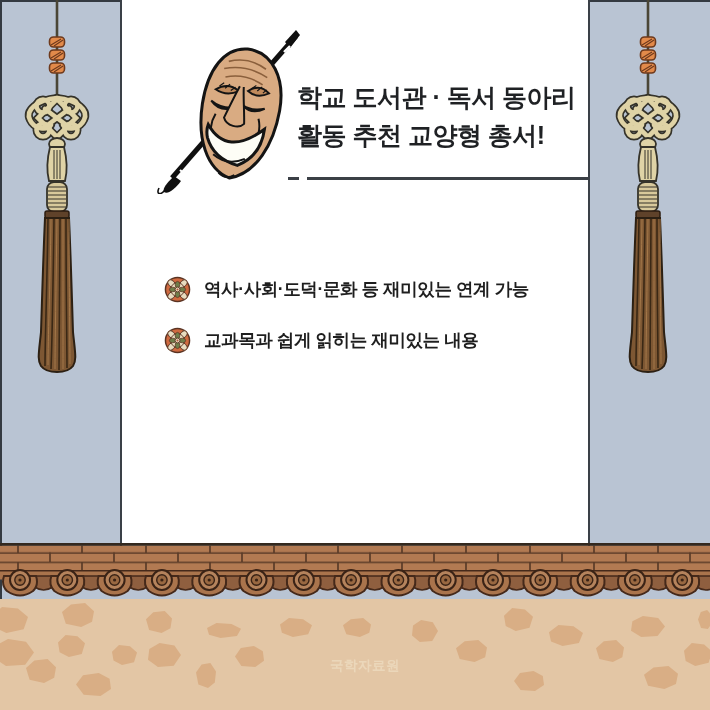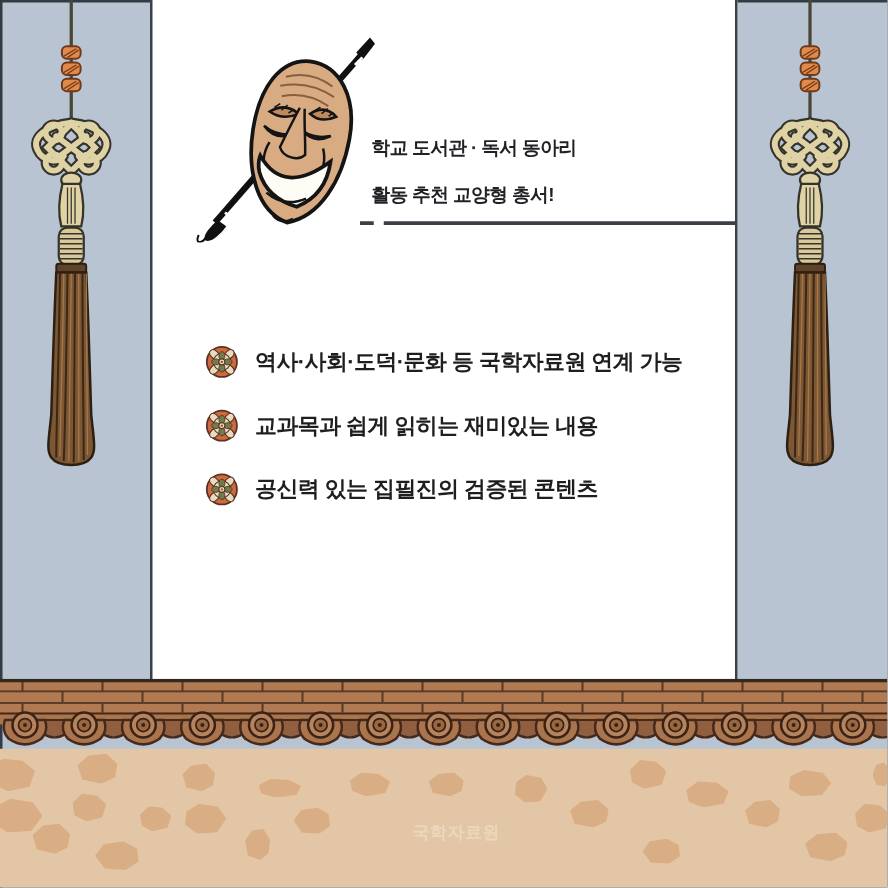--- a/index.html
+++ b/index.html
@@ -13,22 +13,22 @@
   .panel{
     position:absolute;left:120px;top:0;width:470px;height:546px;
     background:#ffffff;border-left:2.5px solid #3a4047;border-right:2.5px solid #3a4047;
     z-index:2;
   }
   .tassel{position:absolute;top:0;width:80px;height:380px;z-index:3;}
   .tassel.left{left:17px;}
   .tassel.right{left:608px;}
   .mask-wrap{position:absolute;left:156px;top:26px;width:152px;height:168px;z-index:3;}
   .title{
-    position:absolute;left:297px;top:100px;z-index:3;
-    font-size:15px;font-weight:800;color:#1f2124;line-height:38px;letter-spacing:-0.5px;
+    position:absolute;left:297px;top:78px;z-index:3;
+    font-size:25px;font-weight:800;color:#1f2124;line-height:38px;letter-spacing:-0.5px;
     white-space:nowrap;
   }
   .rule-dash{position:absolute;left:288px;top:177px;width:11px;height:2.5px;background:#3b4046;z-index:3;}
   .rule{position:absolute;left:307px;top:177px;width:281px;height:2.5px;background:#3b4046;z-index:3;}
   .features{position:absolute;left:164px;top:275px;z-index:3;}
   .feature-row{display:flex;align-items:center;margin-bottom:23px;height:28px;}
   .feature-icon{width:27px;height:27px;flex:0 0 27px;}
   .feature-text{
     margin-left:13px;font-size:17.5px;font-weight:700;color:#1e1e1e;
     letter-spacing:-0.4px;white-space:nowrap;
@@ -167,33 +167,27 @@
     <div>활동 추천 교양형 총서!</div>
   </div>
   <div class="rule-dash"></div>
   <div class="rule"></div>
 
   <div class="features">
     <div class="feature-row">
       <svg class="feature-icon" viewBox="0 0 30 30">
           <use href="#sym-flower"></use>
         </svg>
-      <span class="feature-text">역사·사회·도덕·문화 등 국학자료원 연계 가능</span>
+      <span class="feature-text">역사·사회·도덕·문화 등 재미있는 연계 가능</span>
     </div>
     <div class="feature-row">
       <svg class="feature-icon" viewBox="0 0 30 30">
           <use href="#sym-flower"></use>
         </svg>
       <span class="feature-text">교과목과 쉽게 읽히는 재미있는 내용</span>
-    </div>
-    <div class="feature-row">
-      <svg class="feature-icon" viewBox="0 0 30 30">
-          <use href="#sym-flower"></use>
-        </svg>
-      <span class="feature-text">공신력 있는 집필진의 검증된 콘텐츠</span>
     </div>
   </div>
 
   <div class="ground">
     <div class="stone" style="left:-8px;top:8px;width:36px;height:26px"></div>
     <div class="stone" style="left:62px;top:4px;width:32px;height:24px"></div>
     <div class="stone" style="left:-6px;top:40px;width:40px;height:27px"></div>
     <div class="stone" style="left:26px;top:60px;width:30px;height:24px"></div>
     <div class="stone" style="left:58px;top:36px;width:27px;height:22px"></div>
     <div class="stone" style="left:76px;top:74px;width:35px;height:23px"></div>

